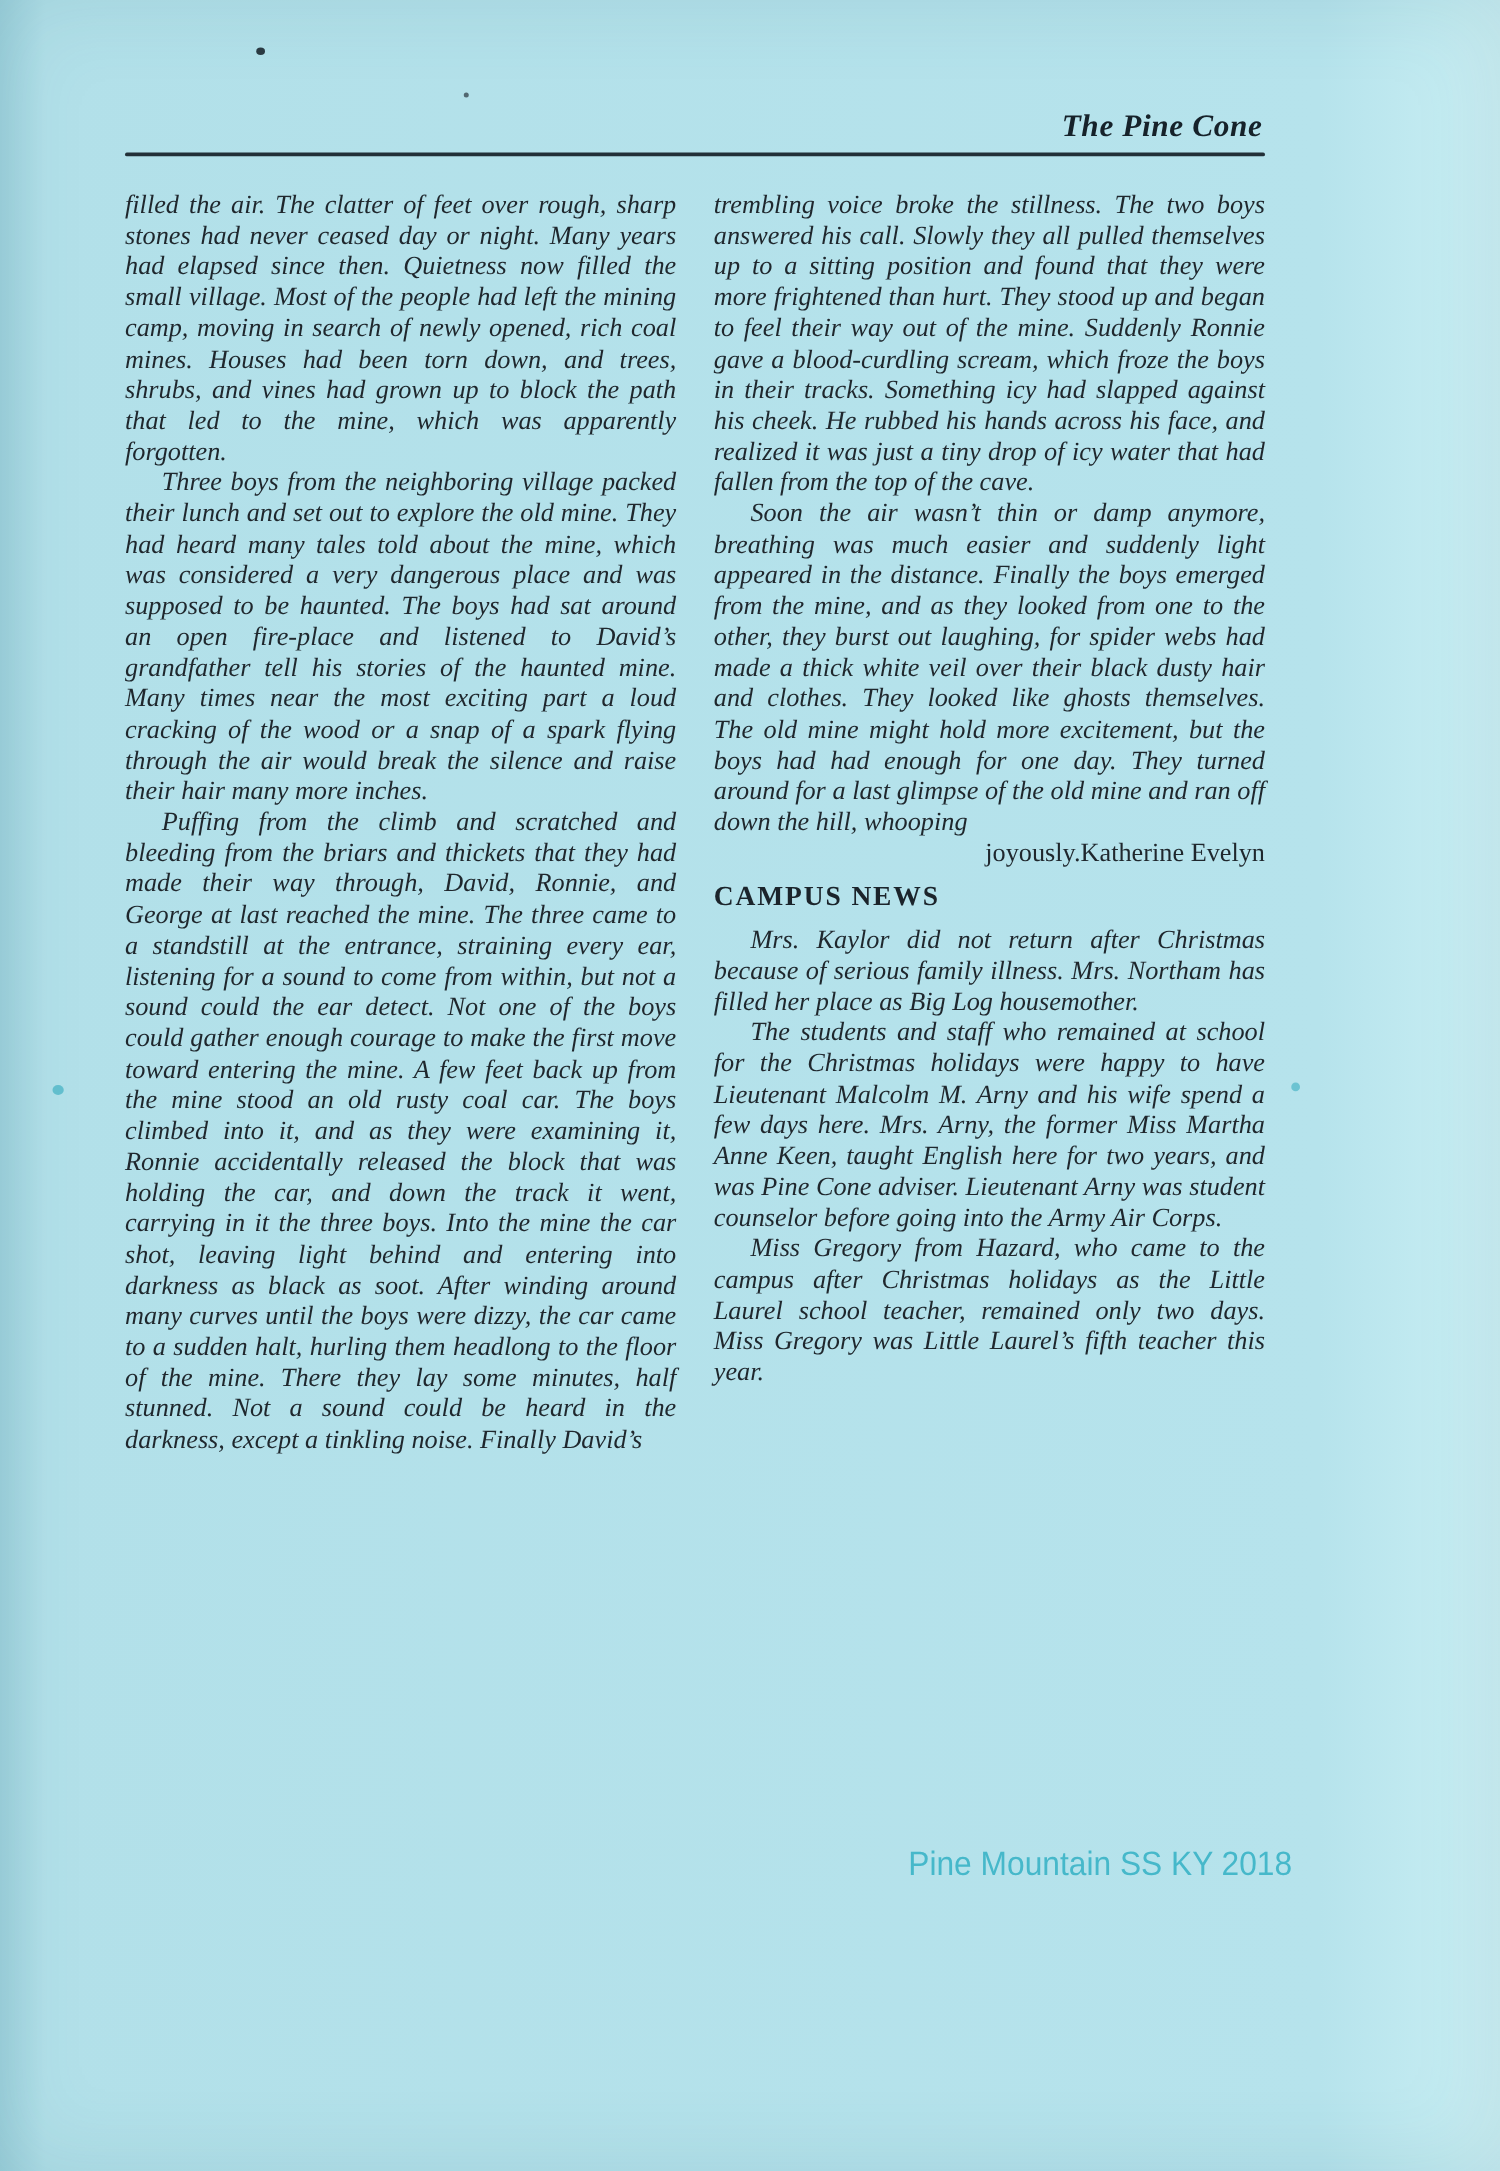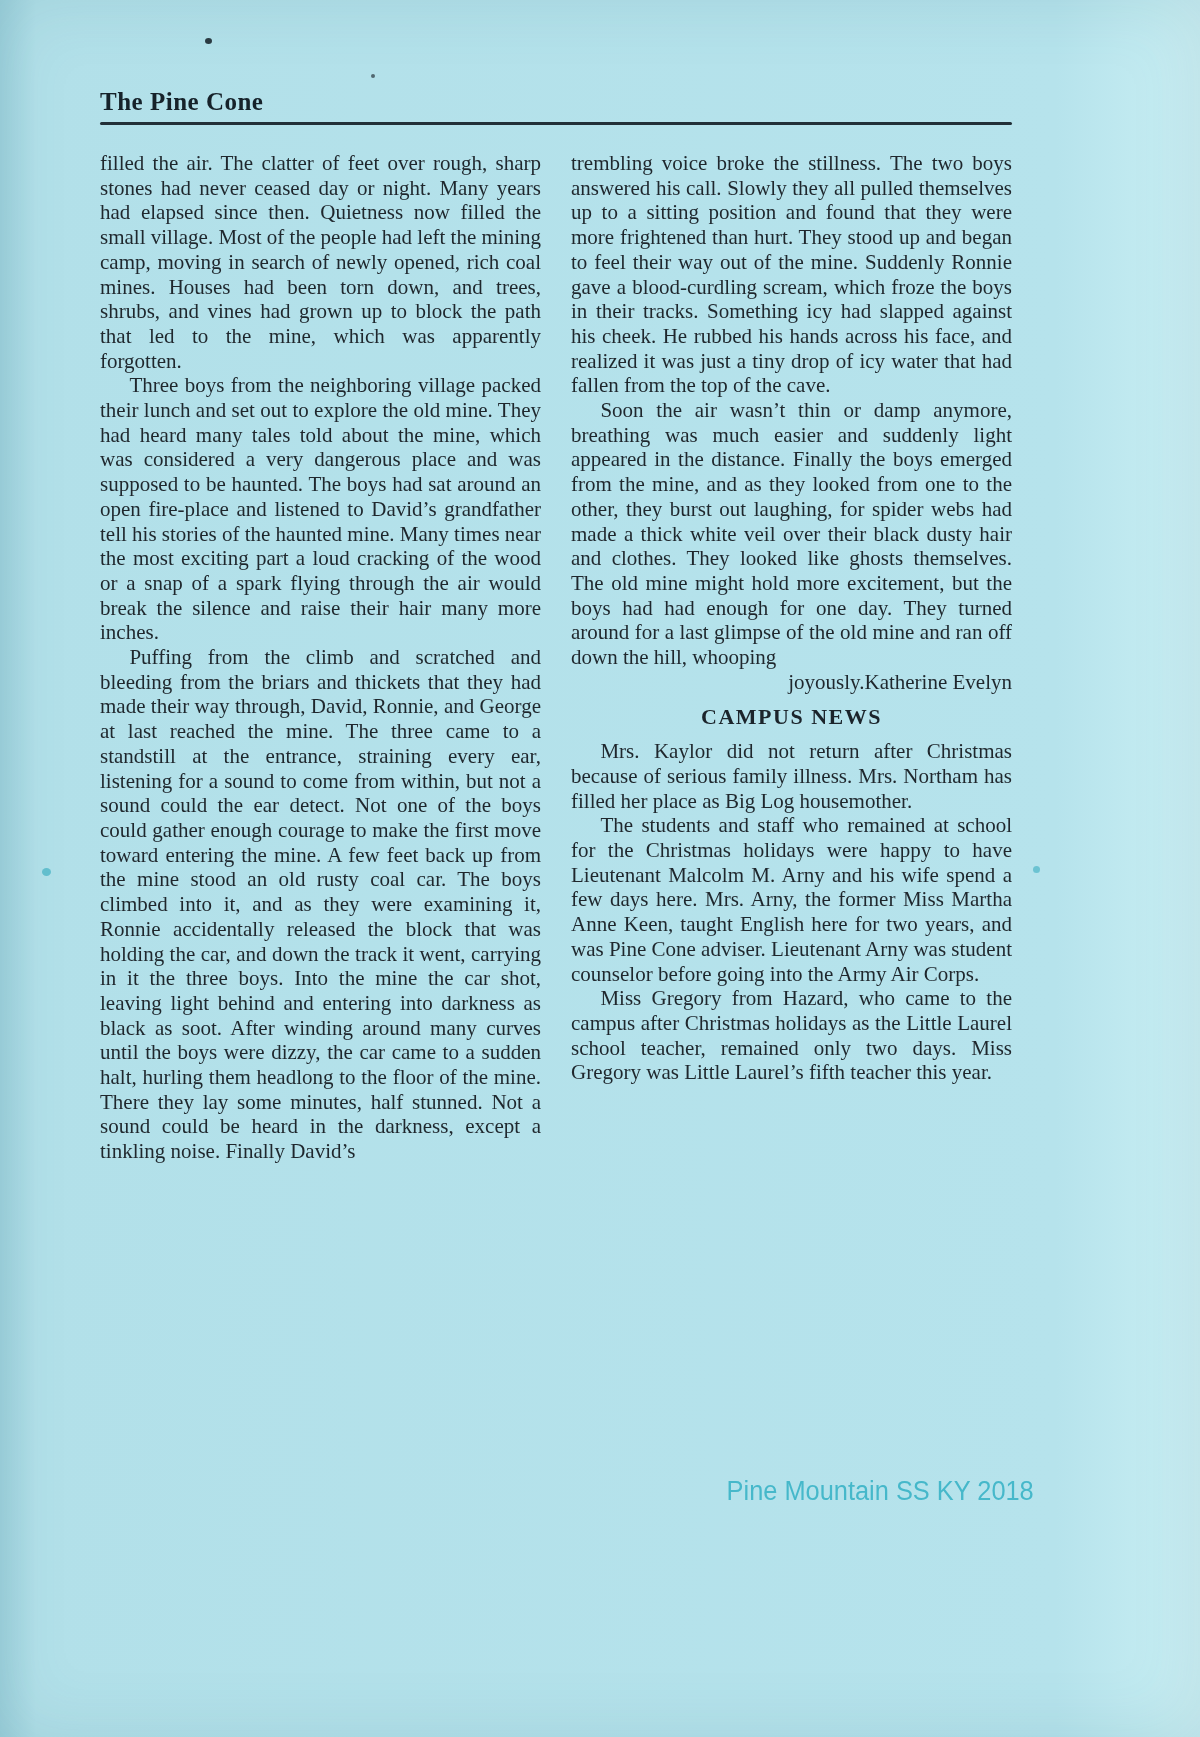--- a/index.html
+++ b/index.html
@@ -20,23 +20,24 @@
     font-family: "Liberation Serif", "DejaVu Serif", serif;
     color: #1f272d;
   }
   .content {
     position: absolute;
     left: 100px;
     top: 88px;
     width: 912px;
   }
   .masthead {
-    text-align: left;
+    text-align: right;
     font-size: 25px;
     font-weight: bold;
+    font-style: italic;
     letter-spacing: 0.5px;
     color: #16222a;
     padding-right: 2px;
   }
   .masthead-rule {
     margin-top: 6px;
     height: 3px;
     background: #223038;
     border-radius: 2px;
   }
@@ -46,28 +47,28 @@
     margin-top: 26px;
   }
   .col {
     width: 441px;
     flex: 0 0 441px;
     font-size: 21px;
     line-height: 24.7px;
     text-align: justify;
     hyphens: none;
   }
-  .para { margin: 0; }
+  .para { margin: 0; font-style: italic; }
   .para.indent { text-indent: 1.4em; }
   .byline-line {
     display: flex;
     justify-content: flex-end;
   }
   .campus-heading {
-    text-align: center;
+    text-align: left;
     font-size: 22px;
     letter-spacing: 1.5px;
     font-weight: 600;
     margin: 11px 0 9px 0;
     color: #1b242b;
   }
   .watermark {
     position: absolute;
     top: 1476px;
     right: 166px;

